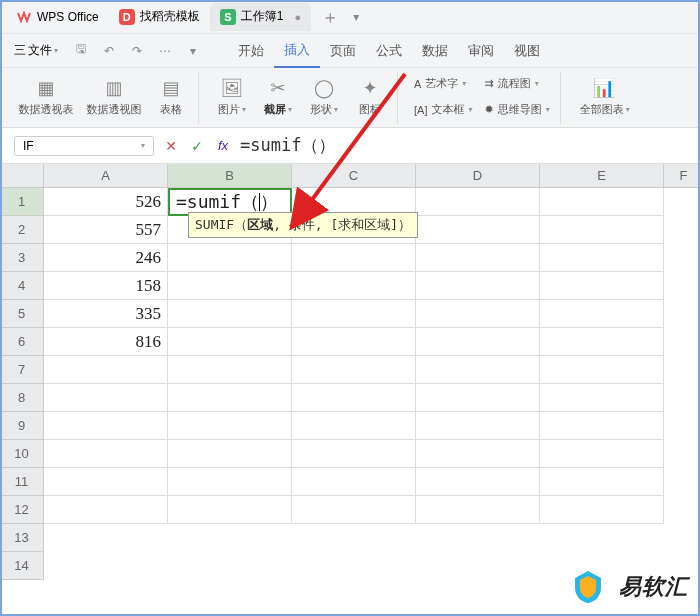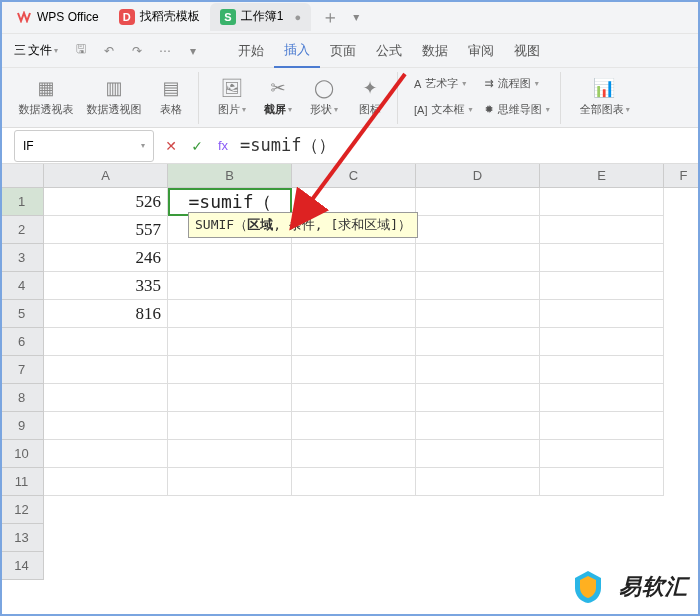--- a/index.html
+++ b/index.html
@@ -31,41 +31,41 @@
 .ribbon-btn.narrow { width: 42px; }
 .ribbon-btn.wide { width: 64px; }
 .ribbon-btn .icon { font-size: 18px; color: #888; }
 .ribbon-btn .lbl { display: flex; align-items: center; gap: 2px; font-family: Liberation Serif, serif; }
 .dropdown-caret { font-size: 8px; color: #999; }
 .ribbon-col { display: flex; flex-direction: column; gap: 2px; }
 .ribbon-small { display: flex; align-items: center; gap: 4px; font-size: 11px; color: #555; padding: 2px 4px; height: 24px; }
 
 
 .formulabar { height: 36px; background: #fff; display: flex; align-items: center; padding: 4px 14px; border-bottom: 1px solid #ddd; gap: 8px; }
-.namebox { width: 140px; height: 32px; border: 1px solid #ccc; border-radius: 3px; display: flex; align-items: center; padding: 0 8px; font-size: 12px; justify-content: space-between; }
+.namebox { width: 140px; height: 20px; border: 1px solid #ccc; border-radius: 3px; display: flex; align-items: center; padding: 0 8px; font-size: 12px; justify-content: space-between; }
 .fb-btns { display: flex; align-items: center; gap: 8px; }
 .fb-btn { width: 18px; height: 18px; display: flex; align-items: center; justify-content: center; color: #888; font-size: 14px; }
 .fb-btn.red { color: #d04848; }
 .fb-btn.green { color: #3a9a3a; }
-.fx { color: #8b5cf6; font-size: 13px; }
+.fx { font-style: italic; color: #4c1d95; font-size: 13px; }
 .formula-input { flex: 1; font-family: "SimSun", monospace; font-size: 17px; color: #333; }
 
 
 .sheet-area { position: relative; }
 .select-all { position: absolute; left: 0; top: 0; width: 44px; height: 24px; background: #e9eaec; border-right: 1px solid #ccc; border-bottom: 1px solid #ccc; }
 .col-headers { position: absolute; left: 44px; top: 0; height: 24px; display: flex; }
 .col-h { width: 124px; height: 24px; background: #e9eaec; border-right: 1px solid #ccc; border-bottom: 1px solid #ccc; display: flex; align-items: center; justify-content: center; color: #666; font-size: 13px; }
 .col-h.active { background: #d5e3d5; }
 .row-headers { position: absolute; left: 0; top: 24px; width: 44px; }
 .row-h { width: 44px; height: 28px; background: #e9eaec; border-right: 1px solid #ccc; border-bottom: 1px solid #ccc; display: flex; align-items: center; justify-content: center; color: #666; font-size: 13px; }
 .row-h.active { background: #d5e3d5; }
 .cells { position: absolute; left: 44px; top: 24px; }
 .cell-row { display: flex; align-items: flex-end; }
 .cell { width: 124px; height: 28px; border-right: 1px solid #ddd; border-bottom: 1px solid #ddd; display: flex; align-items: center; justify-content: flex-end; padding: 0 6px; font-family: "SimSun", serif; font-size: 17px; color: #222; }
-.cell.editing { border: 2px solid #3a9a3a; justify-content: flex-start; font-family: "SimSun", monospace; font-size: 18px; position: relative; overflow: visible; white-space: nowrap; flex-direction: column; }
+.cell.editing { border: 2px solid #3a9a3a; justify-content: flex-start; font-family: "SimSun", monospace; font-size: 18px; position: relative; overflow: visible; white-space: nowrap; }
 .cell.editing .caret { display: inline-block; width: 1px; height: 18px; background: #000; vertical-align: middle; }
 
 
 .fn-tooltip { position: absolute; background: #ffffd8; border: 1px solid #999; padding: 3px 6px; font-family: "SimSun", monospace; font-size: 13px; color: #333; white-space: nowrap; z-index: 10; }
 .fn-tooltip .bold { font-weight: bold; }
 
 
 .arrow-overlay { position: absolute; pointer-events: none; z-index: 20; }
 
 
@@ -258,20 +258,27 @@
         <div class="cell"></div>
     </div>
     <div class="cell-row">
         <div class="cell">246</div>
         <div class="cell"></div>
         <div class="cell"></div>
         <div class="cell"></div>
         <div class="cell"></div>
       </div>
     <div class="cell-row">
+        <div class="cell">158</div>
+        <div class="cell"></div>
+        <div class="cell"></div>
+        <div class="cell"></div>
+        <div class="cell"></div>
+      </div>
+    <div class="cell-row">
         <div class="cell">335</div>
         <div class="cell"></div>
         <div class="cell"></div>
         <div class="cell"></div>
         <div class="cell"></div>
       </div>
     <div class="cell-row">
         <div class="cell">816</div>
         <div class="cell"></div>
         <div class="cell"></div>

